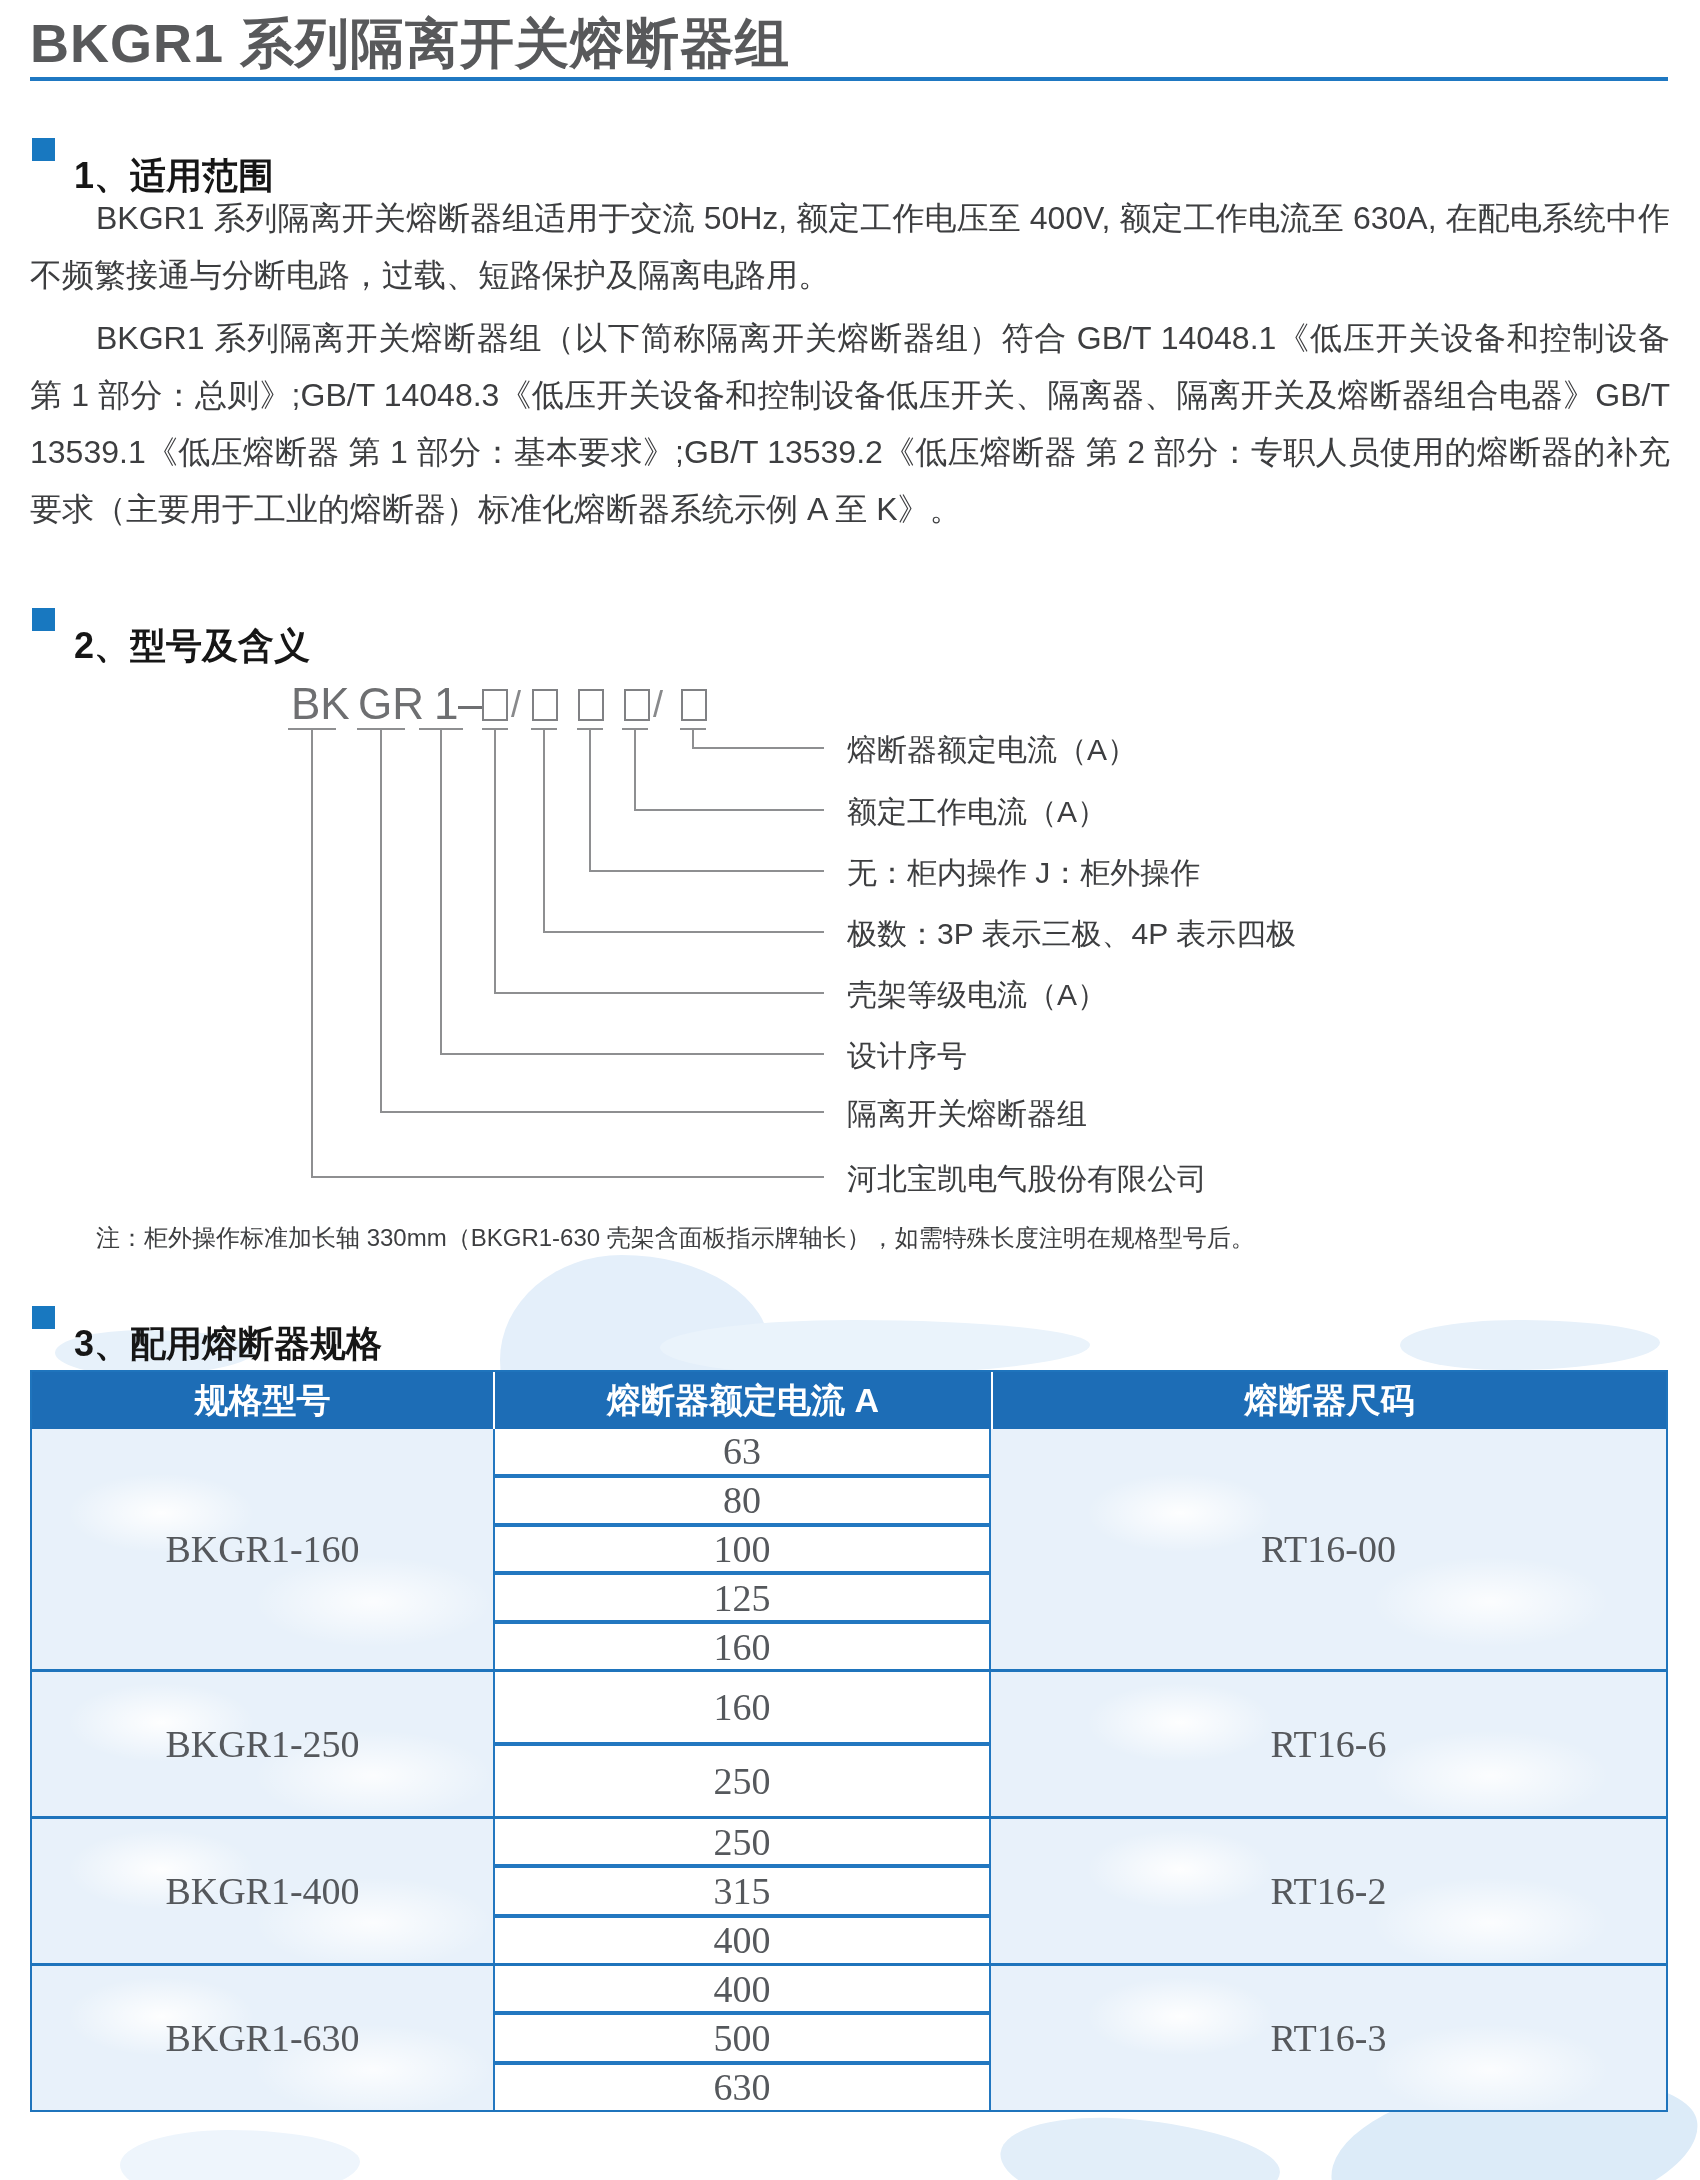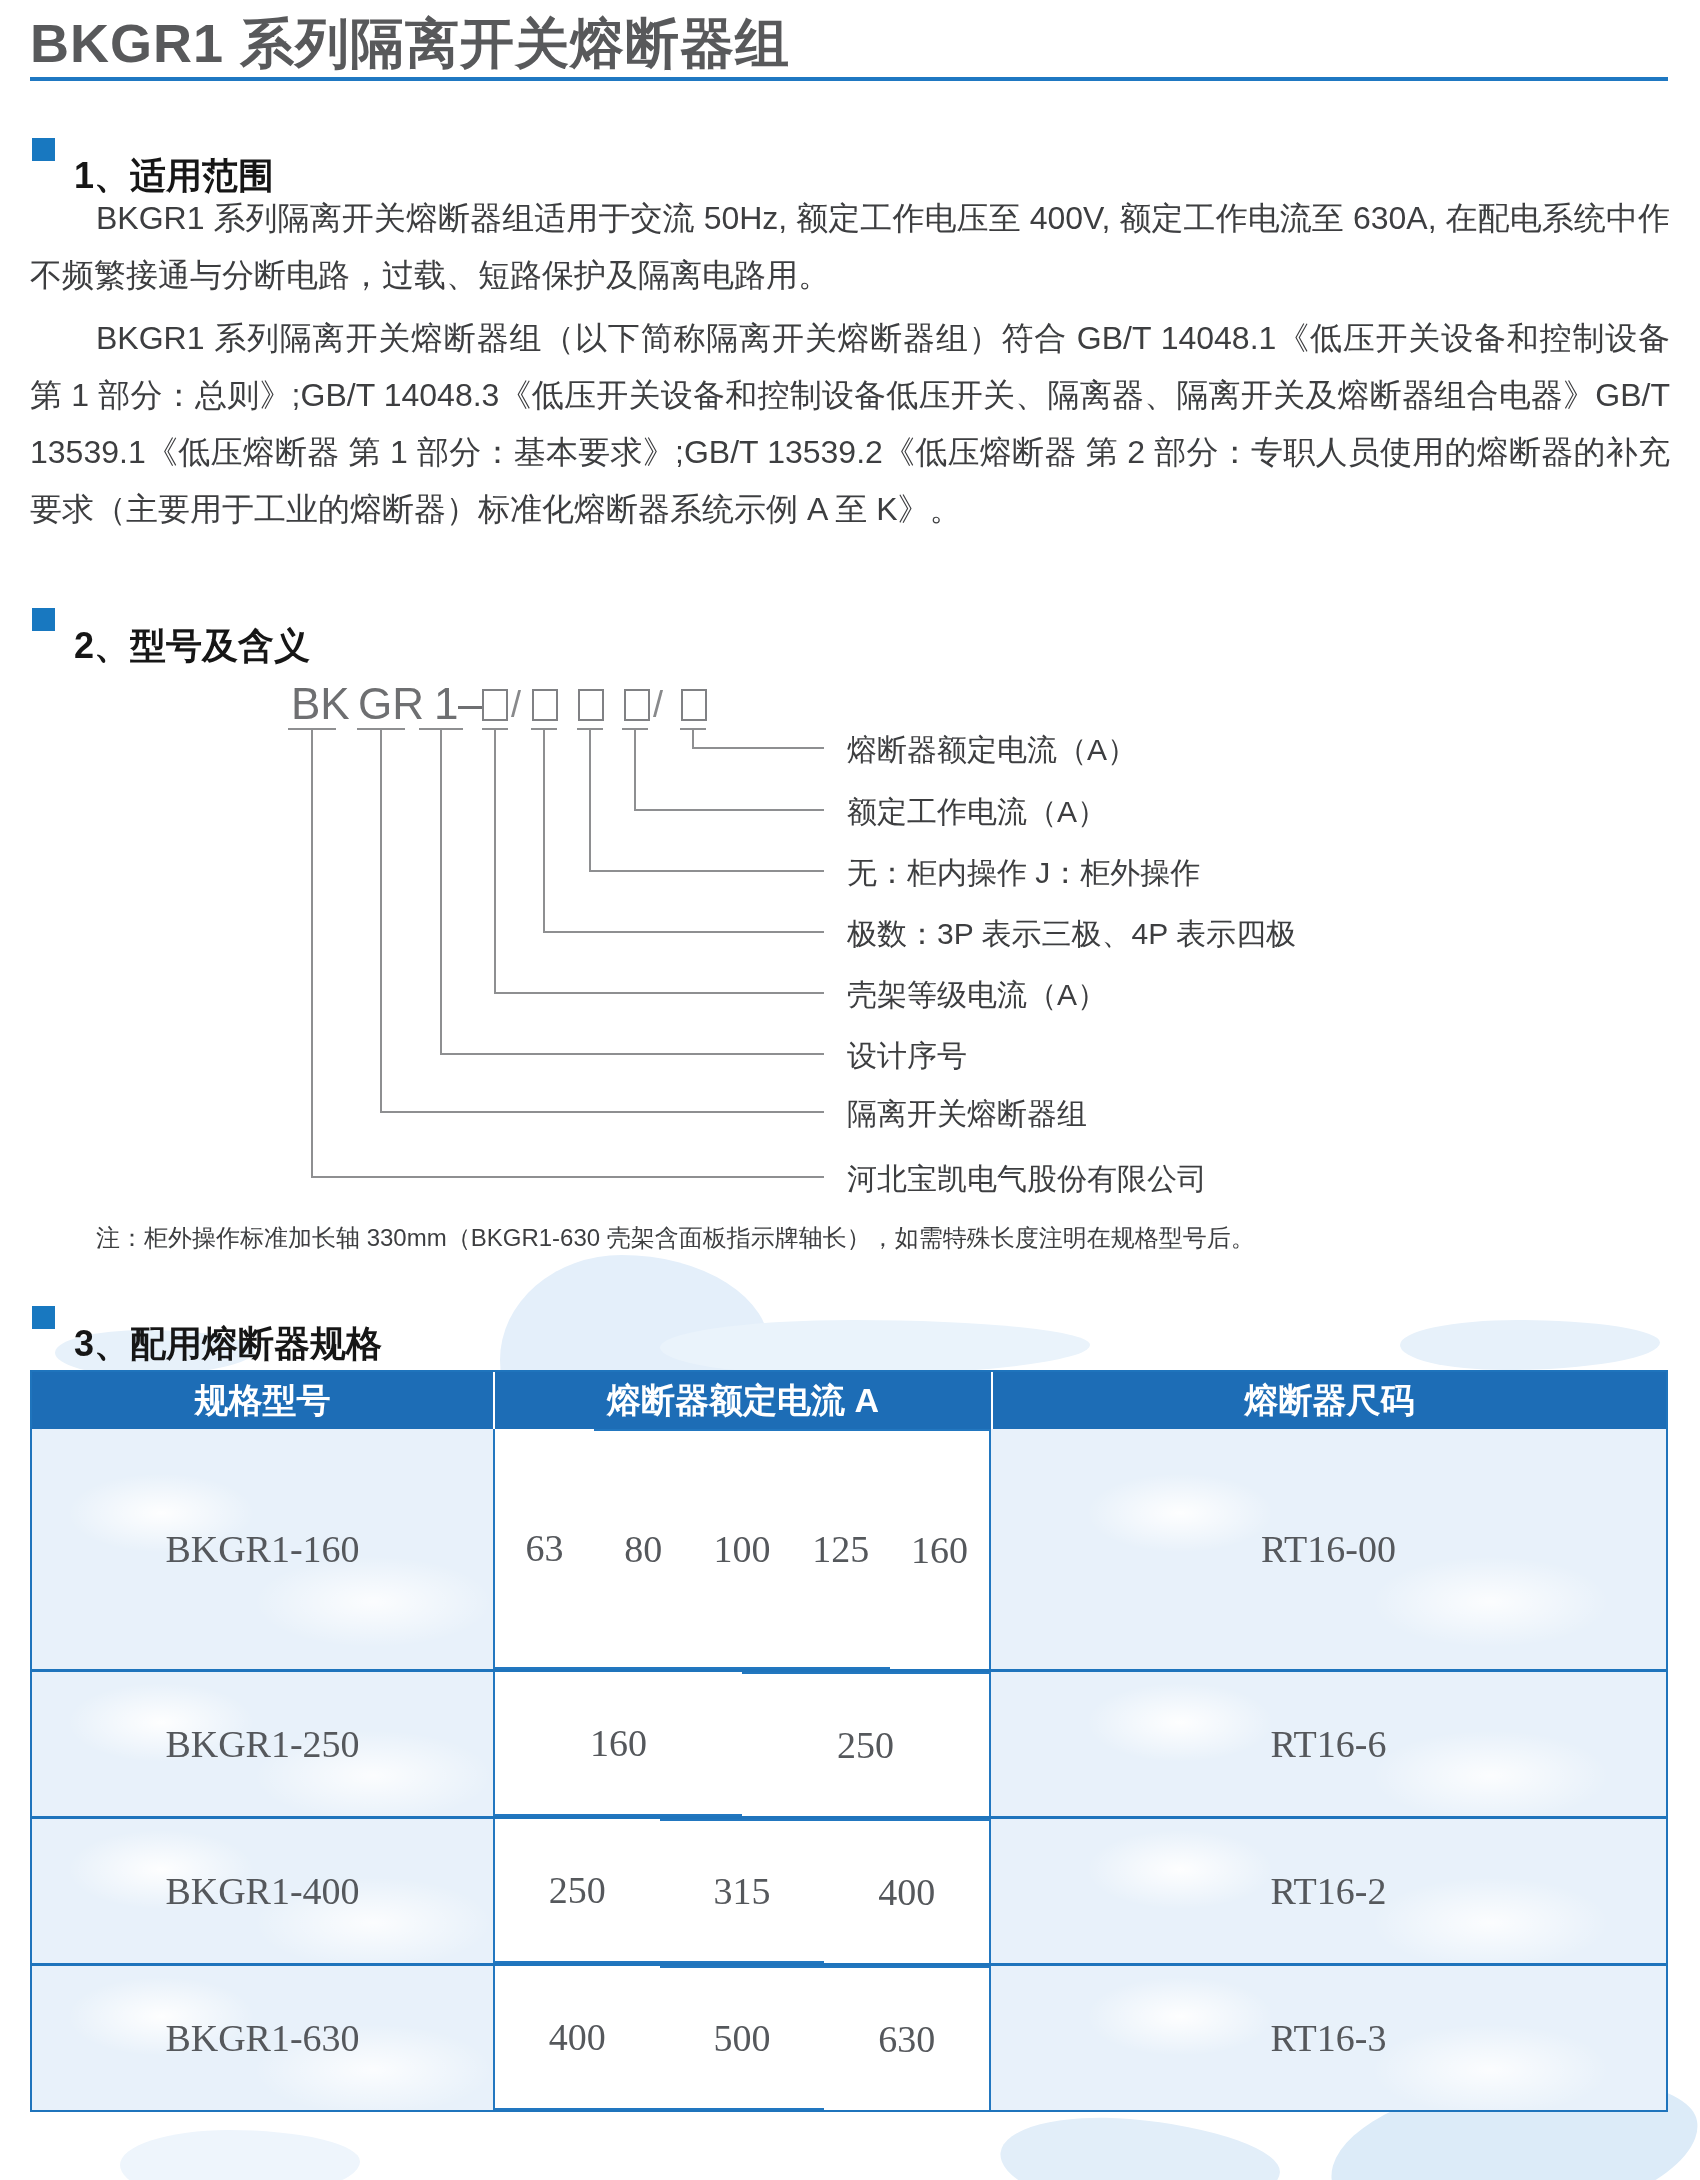--- a/index.html
+++ b/index.html
@@ -49,21 +49,21 @@
   .cell-side{
     display:flex;align-items:center;justify-content:center;
     background-color:#e8f1fa;
     background-image:
       radial-gradient(ellipse 130px 55px at 28% 35%, rgba(255,255,255,.95), rgba(255,255,255,0) 72%),
       radial-gradient(ellipse 170px 65px at 74% 72%, rgba(255,255,255,.85), rgba(255,255,255,0) 70%);
     font-family:"Liberation Serif","DejaVu Serif",serif;
     font-size:38px;color:#55585c;
   }
   .mid-stack{
-    display:flex;flex-direction:row;row-gap:0;background:#fdfefe;
+    display:flex;flex-direction:column;row-gap:0;background:#fdfefe;
     border-left:2px solid #2277c0;border-right:2px solid #2277c0;box-sizing:border-box;text-align:center;
   }
   .val{
     flex:1;display:flex;align-items:center;justify-content:center;
     border-top:2px solid #2277c0;border-bottom:2px solid #2277c0;
     background:#ffffff;box-sizing:border-box;
     font-family:"Liberation Serif","DejaVu Serif",serif;
     font-size:38px;color:#55585c;
   }
   .mid-stack .val:first-child{border-top:none;}

